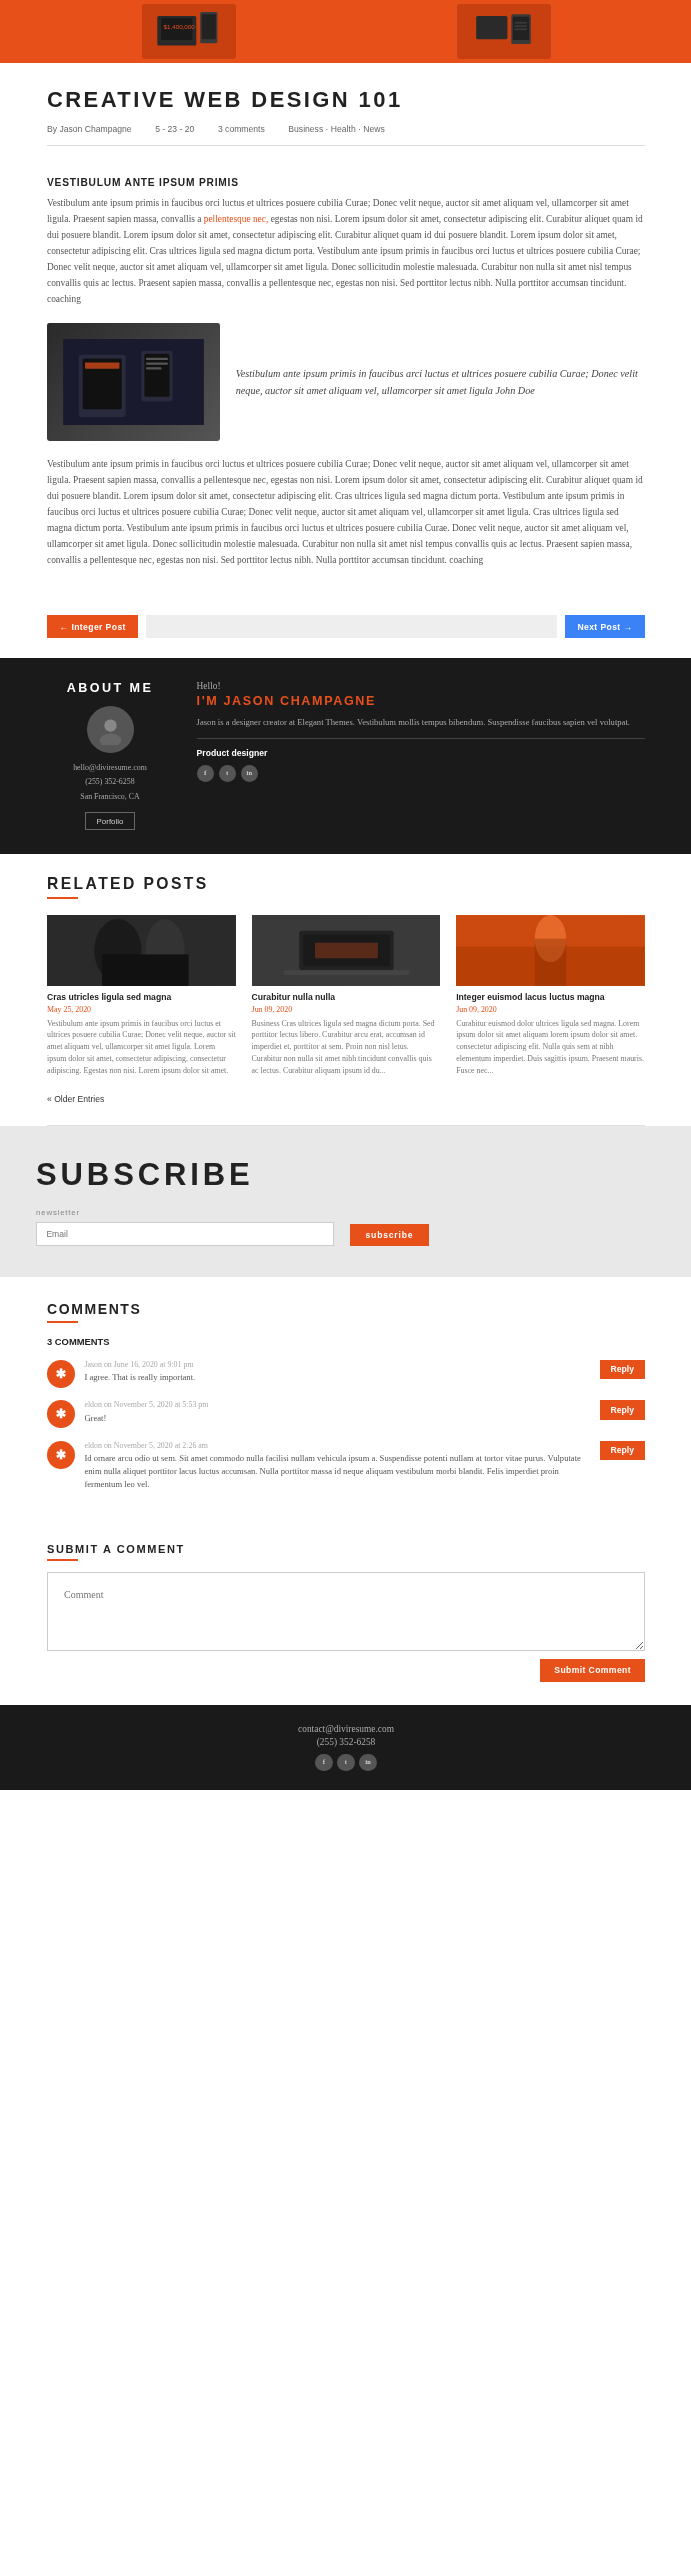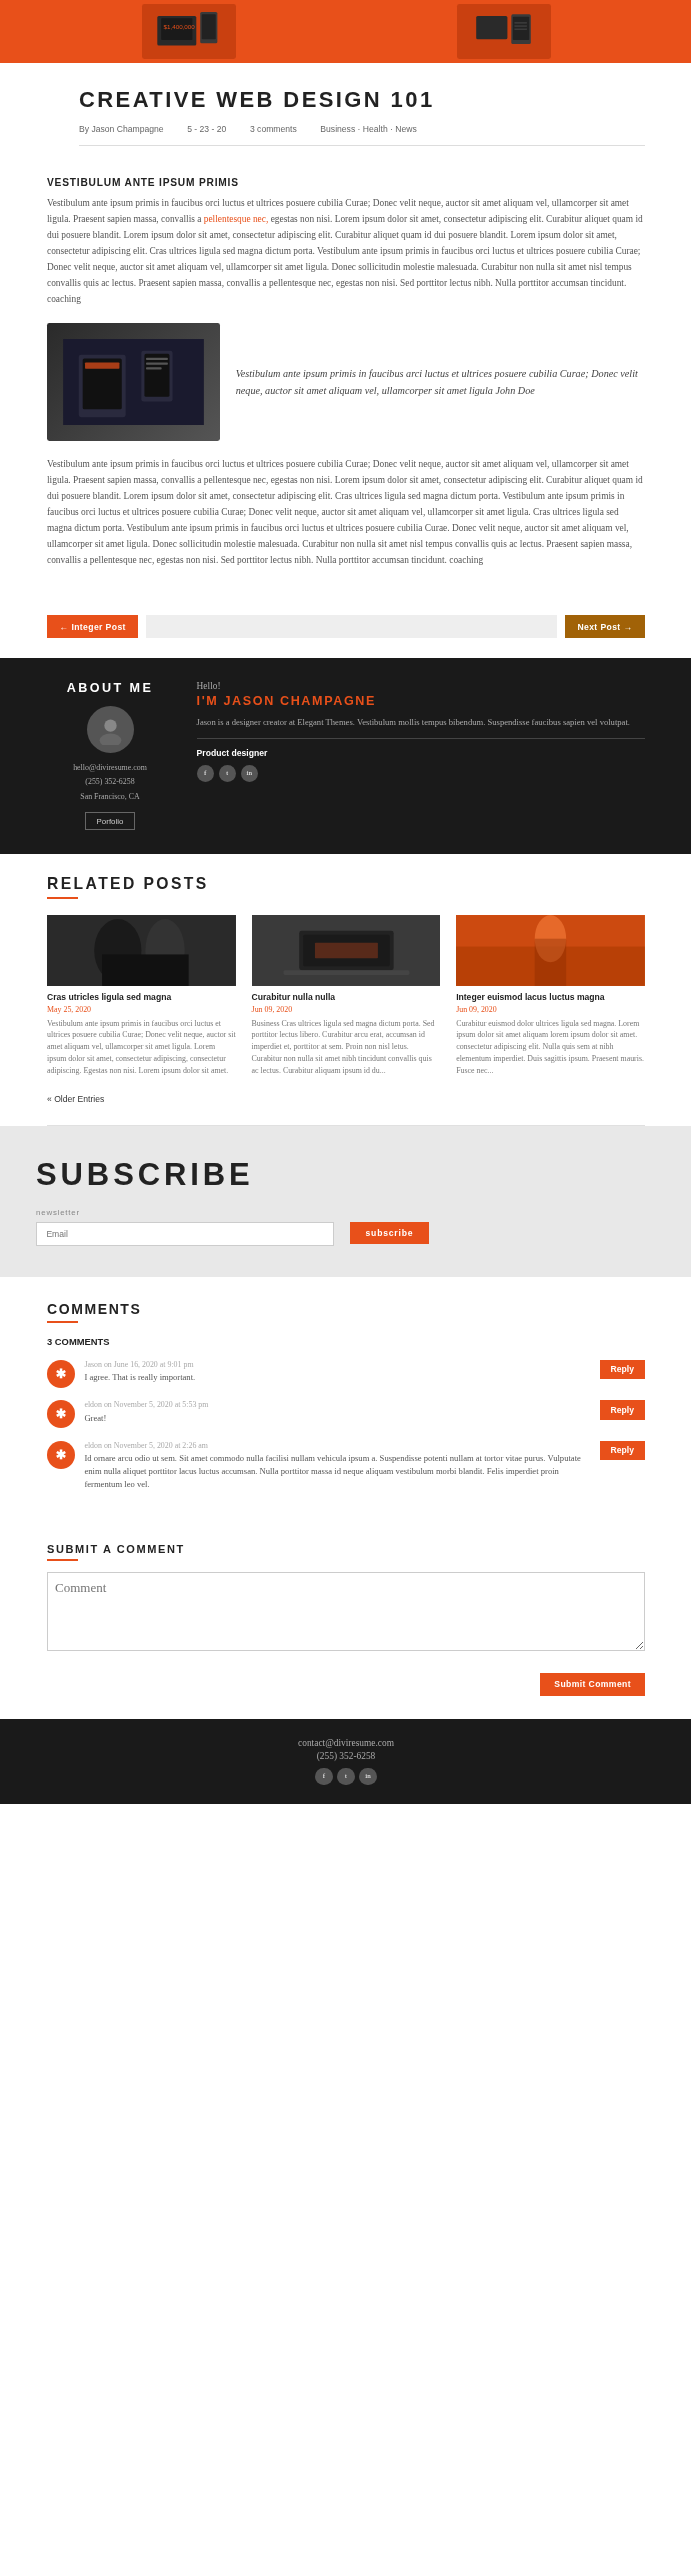--- a/index.html
+++ b/index.html
@@ -25,21 +25,20 @@
       align-items: center;
       justify-content: center;
       color: #fff;
       font-size: 8.6px;
     }
 
     
     .post-header {
       padding: 23.6px 47px 15.7px;
       background: #fff;
-      margin-left: 32px;
     }
     .post-title {
       font-family: Arial, sans-serif;
       font-weight: 900;
       font-size: 22px;
       letter-spacing: 2.4px;
       text-transform: uppercase;
       color: #222;
       margin-bottom: 11px;
     }
@@ -115,21 +114,21 @@
       color: #fff;
       border: none;
       padding: 6.3px 12.6px;
       font-family: Arial, sans-serif;
       font-size: 8.6px;
       font-weight: bold;
       cursor: pointer;
       letter-spacing: 0.4px;
     }
     .nav-btn-next {
-      background: #a16207;
+      background: #3b82f6;
       color: #fff;
       border: none;
       padding: 6.3px 12.6px;
       font-family: Arial, sans-serif;
       font-size: 8.6px;
       font-weight: bold;
       cursor: pointer;
       letter-spacing: 0.4px;
       margin-left: auto;
     }
@@ -269,21 +268,21 @@
     }
     .subscribe-label {
       font-family: Arial, sans-serif;
       font-size: 7.9px;
       color: #888;
       letter-spacing: 0.8px;
     }
     .subscribe-row {
       display: flex;
       gap: 16px;
-      align-items: flex-start;
+      align-items: flex-end;
       max-width: 393px;
     }
     .subscribe-input {
       flex: 1;
       border: 0.8px solid #ccc;
       padding: 6.3px 9.4px;
       font-size: 8.6px;
       background: #fff;
       outline: none;
     }
@@ -384,26 +383,26 @@
     .submit-underline {
       width: 31px;
       height: 2.4px;
       background: #e8501a;
       margin-bottom: 11px;
     }
     .comment-textarea {
       width: 100%;
       height: 79px;
       border: 0.8px solid #ccc;
-      padding: 7px;
-      font-size: 13px;
+      padding: 16px;
+      font-size: 10px;
       resize: vertical;
       font-family: Georgia, serif;
       outline: none;
-      margin-bottom: 20px;
+      margin-bottom: 6px;
     }
     .submit-btn-row {
       display: flex;
       justify-content: flex-end;
     }
     .submit-comment-btn {
       background: #e8501a;
       color: #fff;
       border: none;
       padding: 6.3px 14px;

